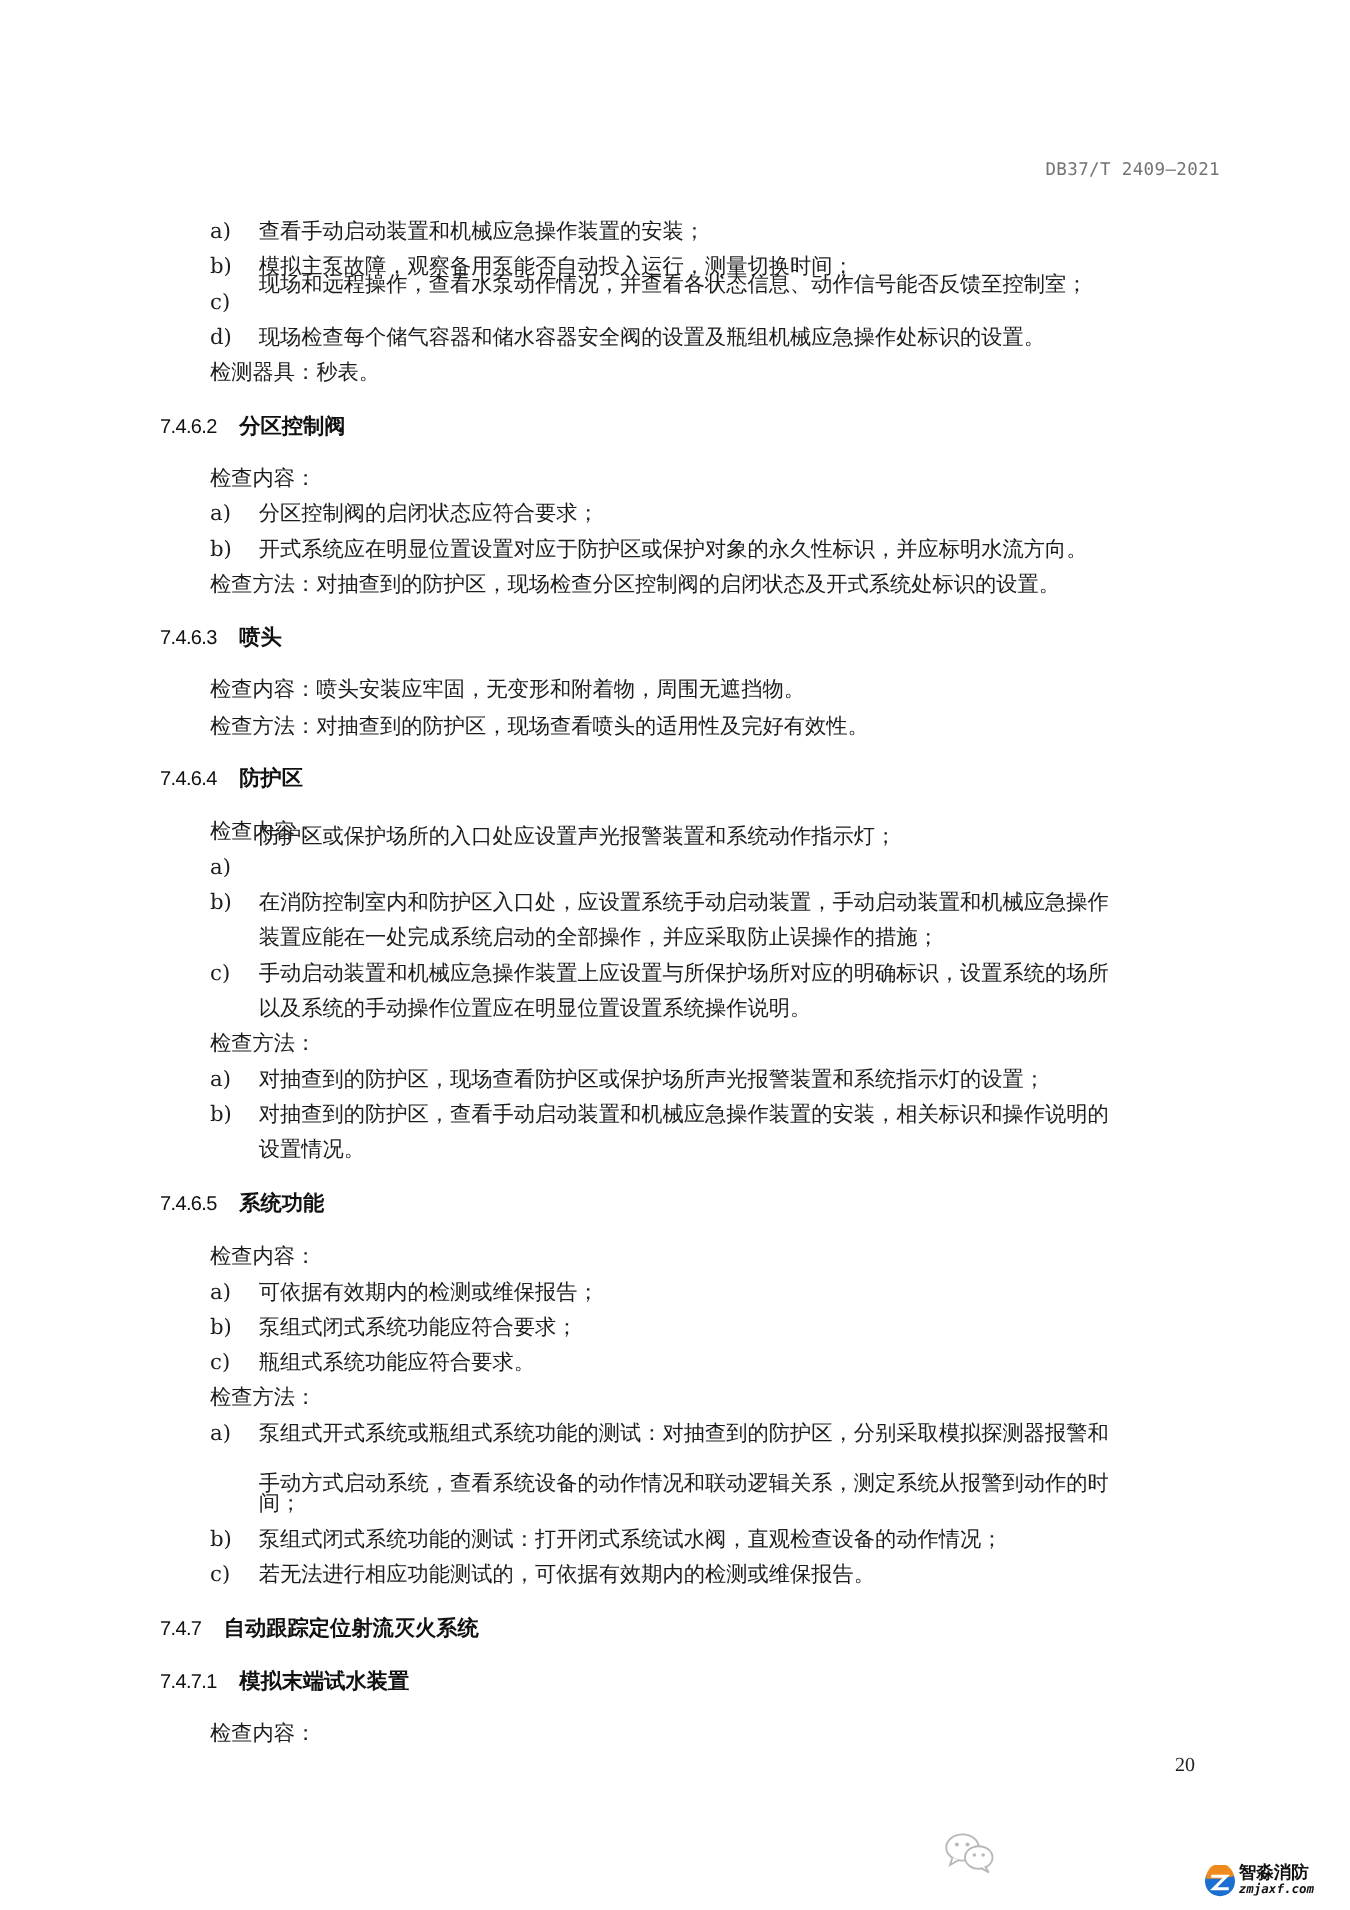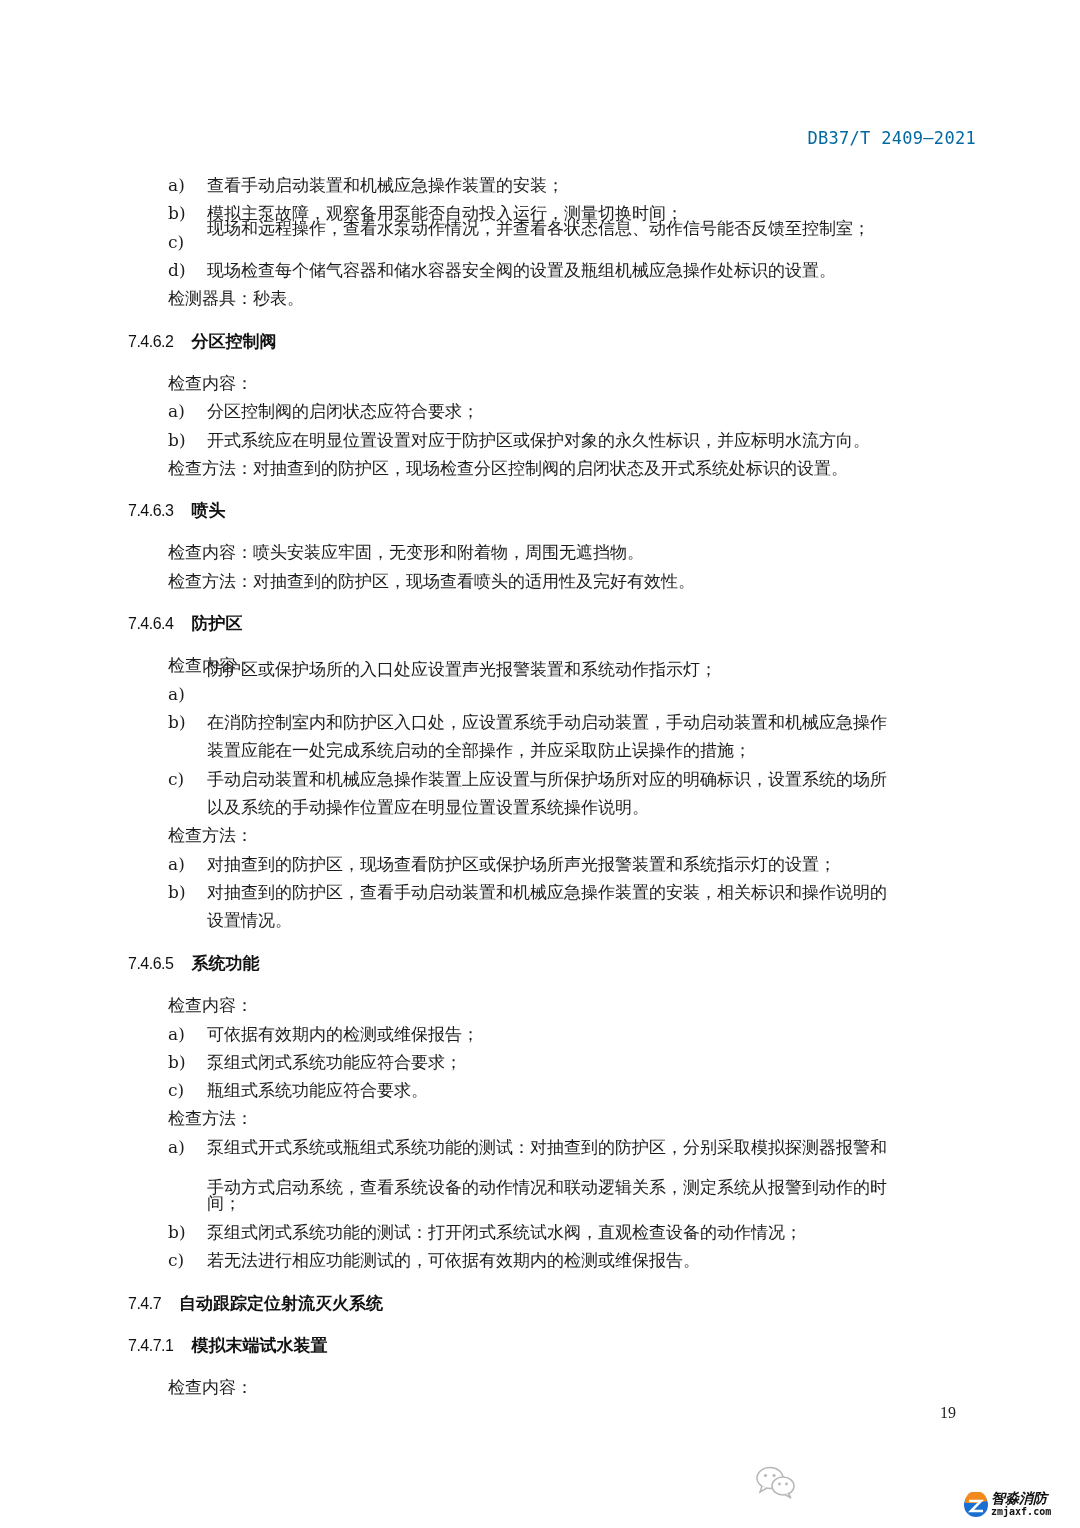--- a/index.html
+++ b/index.html
@@ -4,21 +4,21 @@
 <style>
   html, body { margin: 0; padding: 0; background: #ffffff; }
   body {
     width: 1080px; height: 1528px; position: relative; overflow: hidden;
     font-family: "DejaVu Serif", "Liberation Serif", serif;
     color: #1a1a1a;
   }
   .header-code {
     position: absolute; top: 128px; right: 104px;
     font-family: "DejaVu Sans Mono", "Liberation Mono", monospace;
-    font-size: 17px; color: #0369a1; letter-spacing: 0.3px;
+    font-size: 14px; color: #737373; letter-spacing: 0.3px;
   }
   .content { position: absolute; left: 0; top: 0; width: 1080px; }
   .line {
     position: absolute; font-size: 17px; line-height: 22px; white-space: nowrap;
     color: #1c1c1c;
   }
   .line.l1 { left: 168px; }
   .item-label { position: absolute; left: 168px; }
   .item-text { position: absolute; left: 207px; }
   .heading {
@@ -40,22 +40,22 @@
   .wm-text {
     font-family: "DejaVu Sans", "Liberation Sans", sans-serif;
     font-size: 27px; color: #ffffff; letter-spacing: 1px;
     text-shadow: 0 0 1px #9a9a9a, 1px 1px 1px #b5b5b5, -1px -1px 0 #c8c8c8;
   }
   .logo {
     position: absolute; top: 1492px; left: 963px; display: flex; align-items: center;
   }
   .logo-mark { width: 26px; height: 26px; }
   .logo-text { margin-left: 2px; line-height: 13px; }
-  .logo-cn { font-family: "DejaVu Sans", sans-serif; font-size: 14px; font-weight: bold; color: #111; font-style: italic; }
-  .logo-url { font-family: "DejaVu Sans Mono", monospace; font-size: 10px; font-weight: bold; color: #111; }
+  .logo-cn { font-family: "DejaVu Sans", sans-serif; font-size: 14px; font-weight: bold; color: #111; }
+  .logo-url { font-family: "DejaVu Sans Mono", monospace; font-size: 10px; font-weight: bold; color: #111; font-style: italic; }
 </style>
 </head>
 <body>
 
 <div class="header-code">DB37/T 2409—2021</div>
 
 <div class="content">
 
   <span class="line item-label" style="top:174px">a)</span>
   <span class="line item-text" style="top:174px">查看手动启动装置和机械应急操作装置的安装；</span>
@@ -125,21 +125,21 @@
   <div class="heading" style="top:1292px">
     <span class="num">7.4.7</span><span class="title">自动跟踪定位射流灭火系统</span>
   </div>
 
   <div class="heading" style="top:1334px">
     <span class="num">7.4.7.1</span><span class="title">模拟末端试水装置</span>
   </div>
   <span class="line l1" style="top:1376px">检查内容：</span>
 </div>
 
-<div class="page-number">19</div>
+<div class="page-number">20</div>
 
 <div class="watermark">
   <span class="wm-icon">
     <svg width="42" height="34" viewBox="0 0 42 34">
       <ellipse cx="15" cy="13" rx="13" ry="10.5" fill="#fff" stroke="#b8b8b8" stroke-width="1.5"></ellipse>
       <path d="M7 21 L5 27 L12 23" fill="#fff" stroke="#b8b8b8" stroke-width="1.5"></path>
       <circle cx="10.5" cy="10.5" r="1.6" fill="#b8b8b8"></circle>
       <circle cx="19" cy="10.5" r="1.6" fill="#b8b8b8"></circle>
       <ellipse cx="28" cy="21" rx="11" ry="9" fill="#fff" stroke="#b8b8b8" stroke-width="1.5"></ellipse>
       <path d="M33 28 L36 33 L30 29.5" fill="#fff" stroke="#b8b8b8" stroke-width="1.5"></path>

